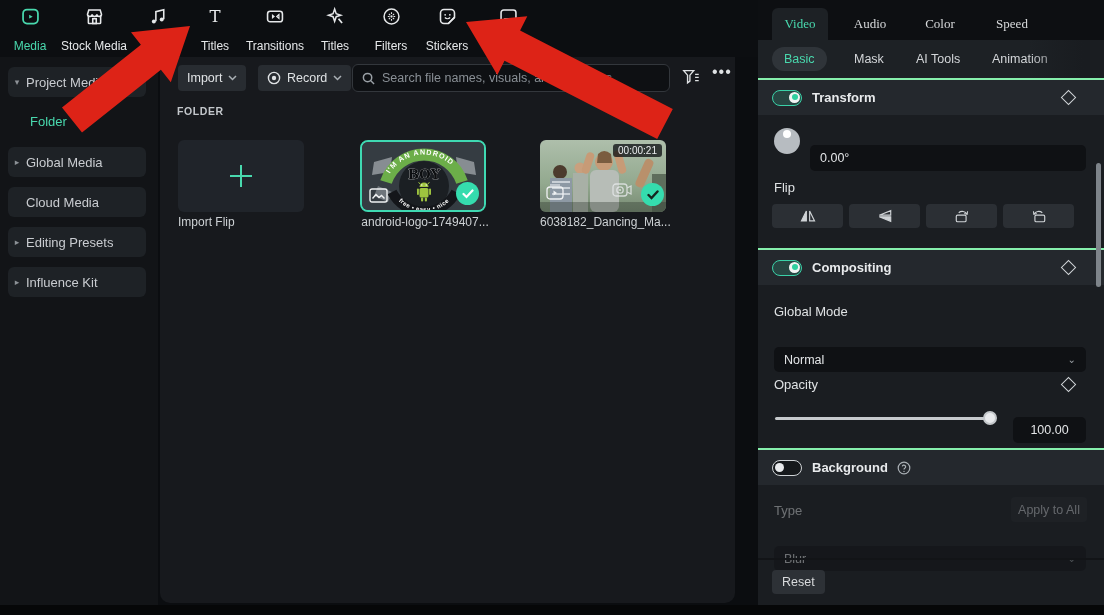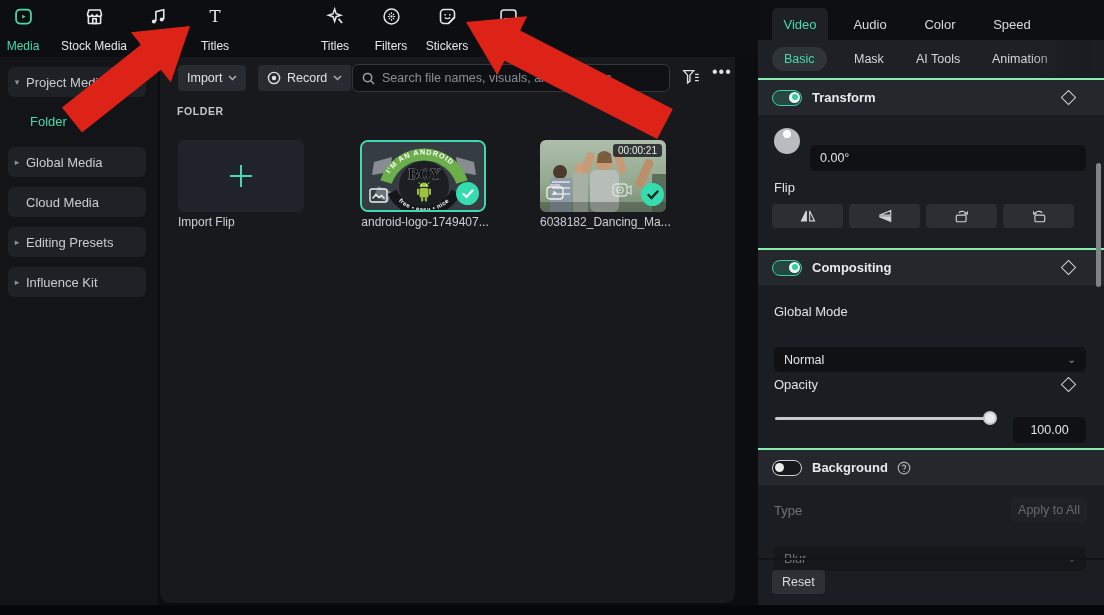--- a/index.html
+++ b/index.html
@@ -27,21 +27,21 @@
   #search-box input { flex:1; background:transparent; border:none; outline:none; color:#c7cbcf; font-size:12.5px; font-family:"Liberation Sans", sans-serif; }
   #search-box input::placeholder { color:#898f95; }
   .folder-label { position:absolute; left:17px; top:48px; font-size:10.5px; font-weight:bold; letter-spacing:.6px; color:#c3c7cb; }
   .tile { position:absolute; top:83px; width:126px; height:72px; border-radius:6px; background:#20242a; cursor:pointer; }
   .tile-label { position:absolute; top:158px; width:130px; font-size:12px; color:#cdd1d4; white-space:nowrap; overflow:hidden; }
   .check-badge { position:absolute; width:23px; height:23px; border-radius:50%; background:#35dcae; display:flex; align-items:center; justify-content:center; }
   .dur-badge { position:absolute; right:4px; top:4px; background:rgba(16,18,21,.78); color:#eceef0; font-size:10px; padding:1px 5px; border-radius:3px; }
 
   
   #inspector { position:absolute; left:758px; top:0; width:346px; height:605px; background:#1a1d21; }
-  #insp-tabbar { position:absolute; left:0; top:0; width:346px; height:40px; background:#0d0f12; }
+  #insp-tabbar { position:absolute; left:0; top:0; width:346px; height:40px; background:#0d0f12;font-family:Liberation Serif, serif; }
   .insp-tab { position:absolute; top:8px; height:32px; display:flex; align-items:center; justify-content:center; font-size:13px; color:#d8dadc; cursor:pointer; }
   .insp-tab.active { background:#1d2125; color:#49d9ae; border-radius:6px 6px 0 0; }
   #subtab-row { position:absolute; left:0; top:40px; width:332px; height:38px; background:#1d2125; }
   .subtab { position:absolute; top:7px; height:24px; display:flex; align-items:center; justify-content:center; font-size:12.5px; color:#d3d6d9; cursor:pointer; padding:0 12px; }
   .subtab.active { background:#2f3439; border-radius:12px; color:#49d9ae; }
   #subtab-fade { position:absolute; left:270px; top:40px; width:62px; height:38px; background:linear-gradient(90deg, rgba(29,33,37,0), #191c20 90%); pointer-events:none; }
   .sec-header { position:absolute; left:0; width:346px; height:37px; background:#24282d; border-top:2px solid #86efac; display:flex; align-items:center; }
   .sec-title { font-size:13px; font-weight:bold; color:#e8eaec; margin-left:10px; }
   .toggle { width:30px; height:16px; border-radius:8px; margin-left:14px; position:relative; cursor:pointer; }
   .toggle.on { border:1.5px solid #3ad2a8; background:rgba(58,210,168,.18); }
@@ -61,21 +61,21 @@
   #reset-btn { position:absolute; left:14px; top:570px; height:24px; padding:11px 10px; background:#2d3136; border-radius:4px; color:#d8dadc; font-size:12.5px; display:flex; align-items:center; cursor:pointer; }
   #insp-scrollbar { position:absolute; left:338px; top:163px; width:5px; height:124px; border-radius:3px; background:#7e848a; cursor:pointer; }
   #bottom-strip { position:absolute; left:0; top:605px; width:1104px; height:10px; background:#060708; }
   #arrows { position:absolute; left:0; top:0; width:1104px; height:615px; pointer-events:none; z-index:50; }
 </style>
 </head>
 <body>
 
 <div id="topbar">
 
-  <div class="top-tab active" style="left:0;width:46px">
+  <div class="top-tab active" style="left:7px;width:46px">
     <span class="ticon">
       <svg class="ic" width="21" height="21" viewBox="0 0 24 24" fill="none" stroke="#49d9ae" stroke-width="2">
           <rect x="3.5" y="4" width="17" height="16" rx="4.5"></rect>
           <path d="M10.5 10 L14.5 12.2 L10.5 14.4 Z" fill="#49d9ae" stroke="none"></path>
         </svg>
     </span>
     <span class="tlabel">Media</span>
   </div>
 
   <div class="top-tab" style="left:60px;width:68px">
@@ -102,20 +102,30 @@
 
   <div class="top-tab" style="left:193px;width:44px">
     <span class="ticon">
       <svg class="ic" width="22" height="21" viewBox="0 0 24 24">
           <text x="12" y="18" text-anchor="middle" font-family="DejaVu Serif, serif" font-size="19" fill="#e6e8ea">T</text>
         </svg>
     </span>
     <span class="tlabel">Titles</span>
   </div>
 
+  <div class="top-tab" style="left:244px;width:62px">
+    <span class="ticon">
+      <svg class="ic" width="22" height="21" viewBox="0 0 24 24" fill="none" stroke="#e6e8ea" stroke-width="1.8">
+          <rect x="3.5" y="6" width="17" height="12" rx="3"></rect>
+          <path d="M8.5 9.2 L12 12 L8.5 14.8 Z" fill="#e6e8ea" stroke="none"></path>
+          <path d="M16.5 9.8 L14 12 L16.5 14.2 Z" fill="none" stroke-width="1.4"></path>
+        </svg>
+    </span>
+    <span class="tlabel">Transitions</span>
+  </div>
 
   <div class="top-tab" style="left:312px;width:46px">
     <span class="ticon">
       <svg class="ic" width="21" height="21" viewBox="0 0 24 24" fill="none" stroke="#e6e8ea" stroke-width="1.7">
           <path d="M11 3.5 L12.8 8.8 L18 10.5 L12.8 12.2 L11 17.5 L9.2 12.2 L4 10.5 L9.2 8.8 Z"></path>
           <path d="M15.5 14.5 L19.5 19.5" stroke-width="2"></path>
         </svg>
     </span>
     <span class="tlabel">Titles</span>
   </div>

